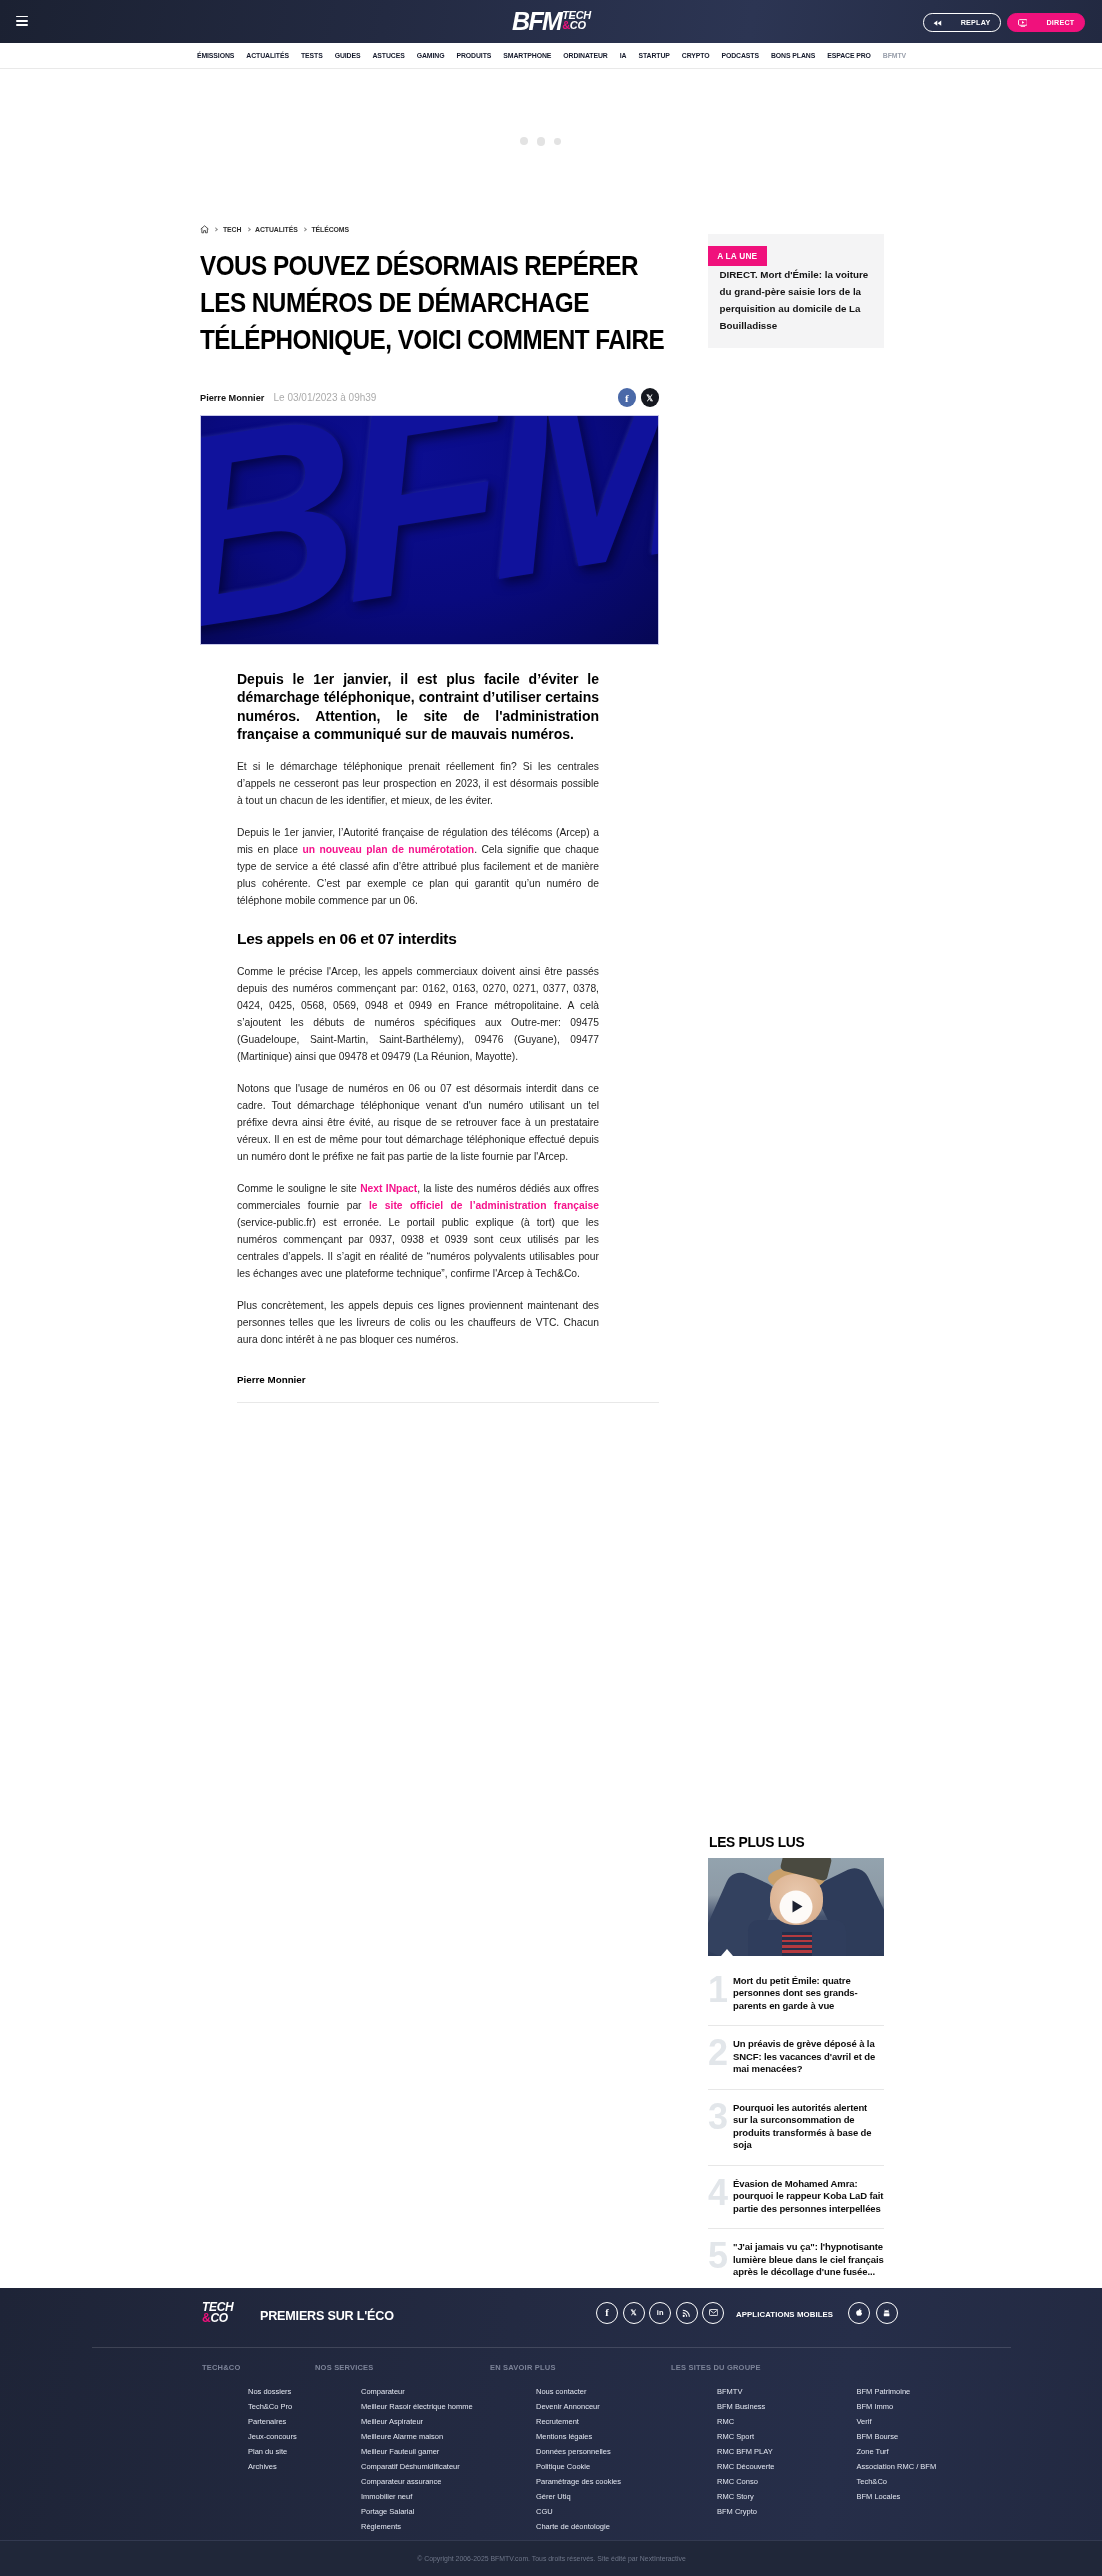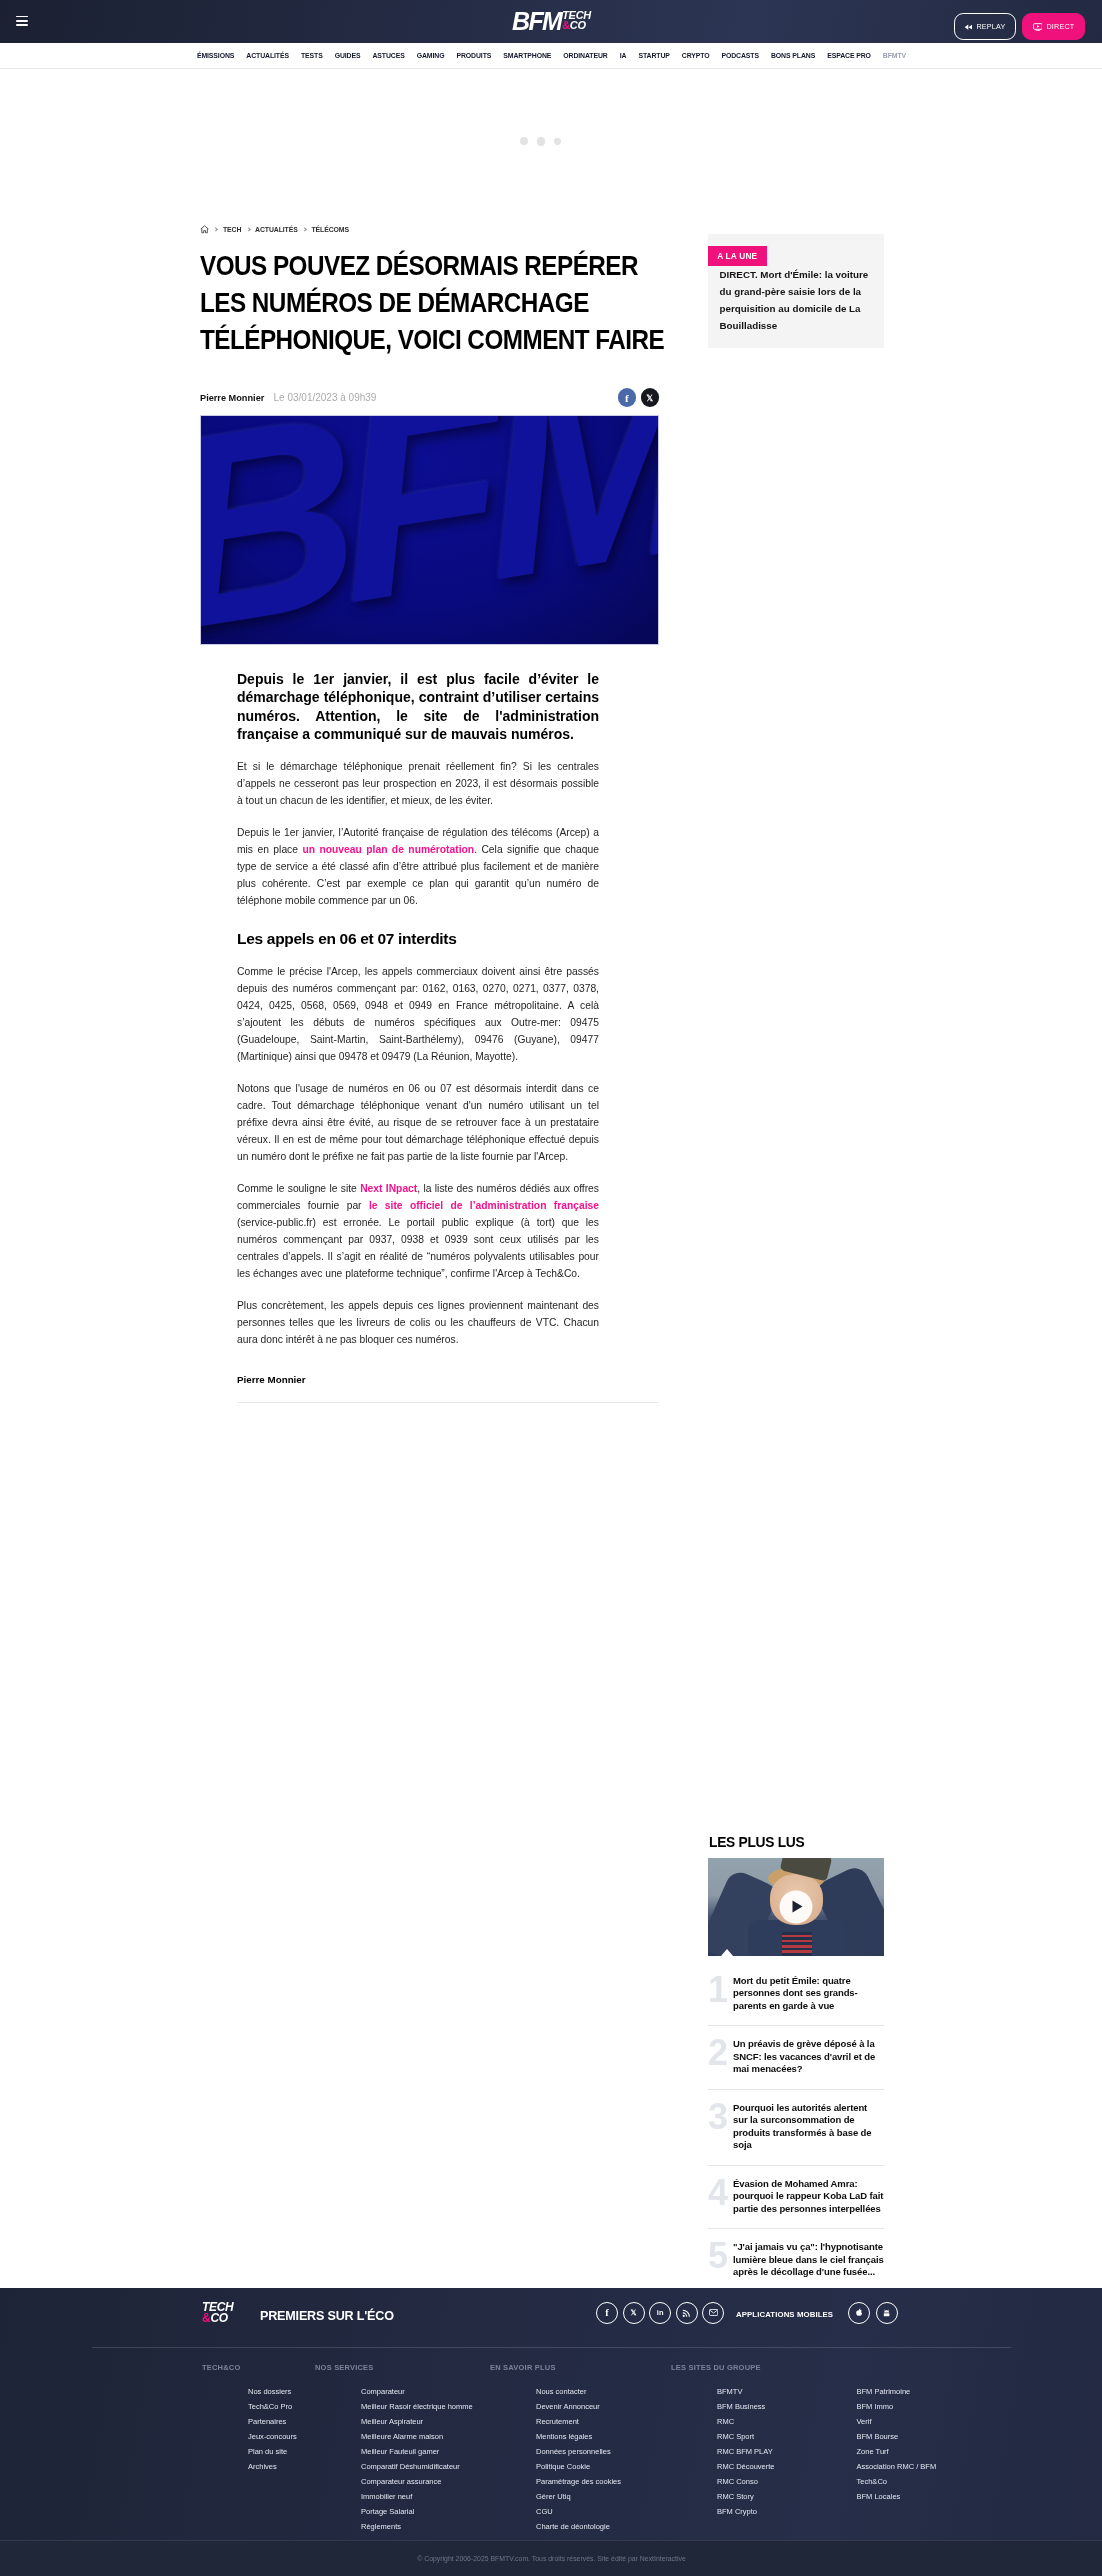--- a/index.html
+++ b/index.html
@@ -16,21 +16,21 @@
     position:absolute; top:0; left:0; width:1103px; height:43px;
     background:linear-gradient(100deg,#1b2132 0%,#232a42 35%,#2c3553 68%,#222941 100%);
   }
   .burger { position:absolute; left:15.5px; top:16px; width:12.6px; height:9.8px; display:flex; flex-direction:column; justify-content:space-between; cursor:pointer; }
   .burger span { display:block; height:1.4px; background:#fff; border-radius:1.1px; }
   .logo { position:absolute; left:50%; top:5.7px; transform:translateX(-50%); display:flex; align-items:flex-start; color:#fff; }
   .logo-bfm { font-size:25px; font-weight:bold; font-style:italic; letter-spacing:-1.7px; line-height:30px; }
   .logo-stack { display:flex; flex-direction:column; font-weight:bold; font-size:11px; line-height:9.2px; letter-spacing:-0.3px; margin:5.7px 0 0 1.1px; font-style:italic; }
   .logo-stack .amp { color:#f0117c; font-style:normal; }
   .hdr-buttons { position:absolute; right:18.4px; top:13.2px; display:flex; gap:6.9px; }
-  .pill { height:27px; border-radius:9.2px; display:flex; align-items:center; gap:4px; font-size:7.2px; font-weight:normal; color:#fff; letter-spacing:0.2px; padding:0 9.2px; cursor:pointer; }
+  .pill { height:19px; border-radius:9.2px; display:flex; align-items:center; gap:19px; font-size:7.2px; font-weight:bold; color:#fff; letter-spacing:0.2px; padding:0 9.2px; cursor:pointer; }
   .pill.replay { border:1.1px solid #fff; background:transparent; }
   .pill.direct { background:#f0117c; border:1.1px solid #f0117c; }
 
   
   .topnav {
     position:absolute; top:43px; left:0; width:1103px; height:26px;
     background:#fff; border-bottom:0.6px solid #e9e9e9;
     display:flex; align-items:center; justify-content:center; gap:12px;
   }
   .topnav a { font-size:6.9px; font-weight:bold; color:#14192b; letter-spacing:-0.1px; }

